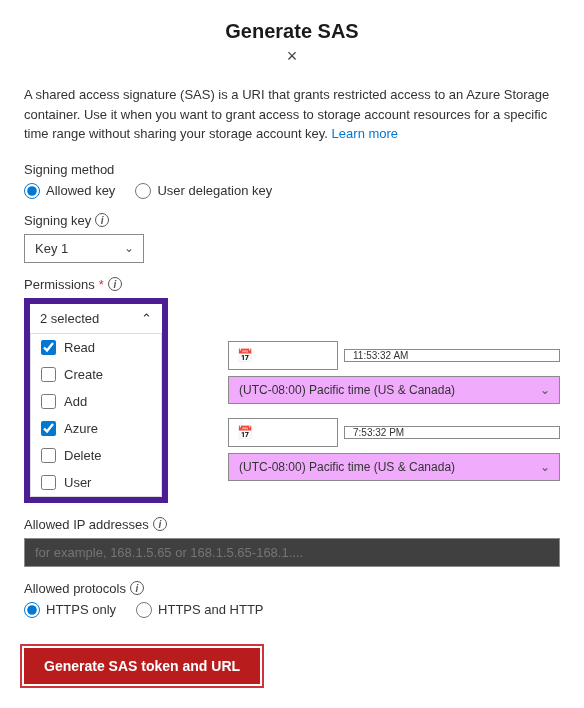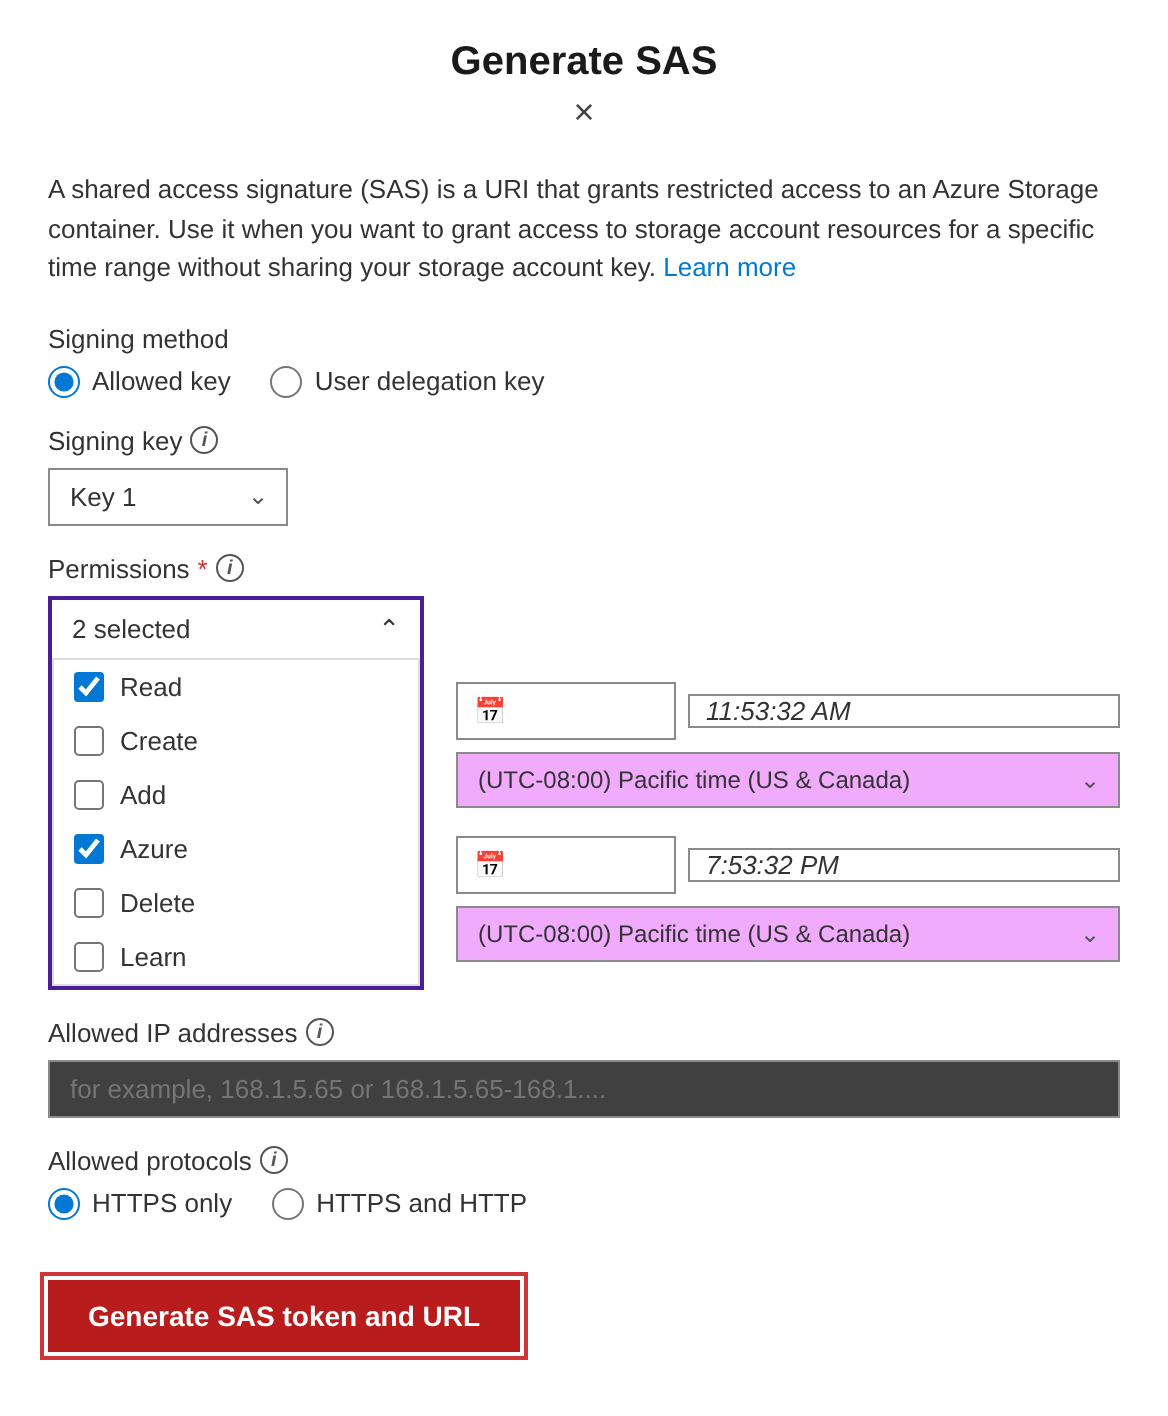--- a/index.html
+++ b/index.html
@@ -115,23 +115,23 @@
       position: absolute;
       right: 10px;
       top: 50%;
       transform: translateY(-50%);
       pointer-events: none;
       font-size: 12px;
       color: #555;
     }
     
     .permissions-box {
-      border: 2px solid #4c1d95;
+      border: 6px solid #4c1d95;
       padding: 0;
-      width: 188px;
+      width: 144px;
     }
     .permissions-header {
       display: flex;
       justify-content: space-between;
       align-items: center;
       padding: 7px 10px;
       border-bottom: 1px solid #ddd;
       background: #fff;
       cursor: pointer;
     }
@@ -176,25 +176,24 @@
       width: 110px;
       display: flex;
       align-items: center;
       justify-content: space-between;
       background: #fff;
       cursor: pointer;
     }
     .time-input {
       border: 1px solid #8a8a8a;
       padding: 0 8px;
-      font-size: 13px;
+      font-size: 10px;
       color: #333;
       flex: 1;
       background: #fff;
-      font-style: italic;
     }
     .timezone-select {
       appearance: none;
       -webkit-appearance: none;
       border: 1px solid #8a8a8a;
       background: #f0abfc;
       padding: 6px 32px 6px 10px;
       font-size: 12px;
       color: #333;
       cursor: pointer;
@@ -316,21 +315,21 @@
             <label class="checkbox-option">
               <input type="checkbox" checked="" style="">
               <span>Azure</span>
             </label>
             <label class="checkbox-option">
               <input type="checkbox" style="">
               <span>Delete</span>
             </label>
             <label class="checkbox-option">
               <input type="checkbox" style="">
-              <span>Learn</span>
+              <span>User</span>
             </label>
           </div>
         </div>
       </div>
     </div>
 
     <div style="flex:1; padding-left:14px;">
 
       <div class="field-group expiry-start-section">
         <div style="height: 22px;"></div>

